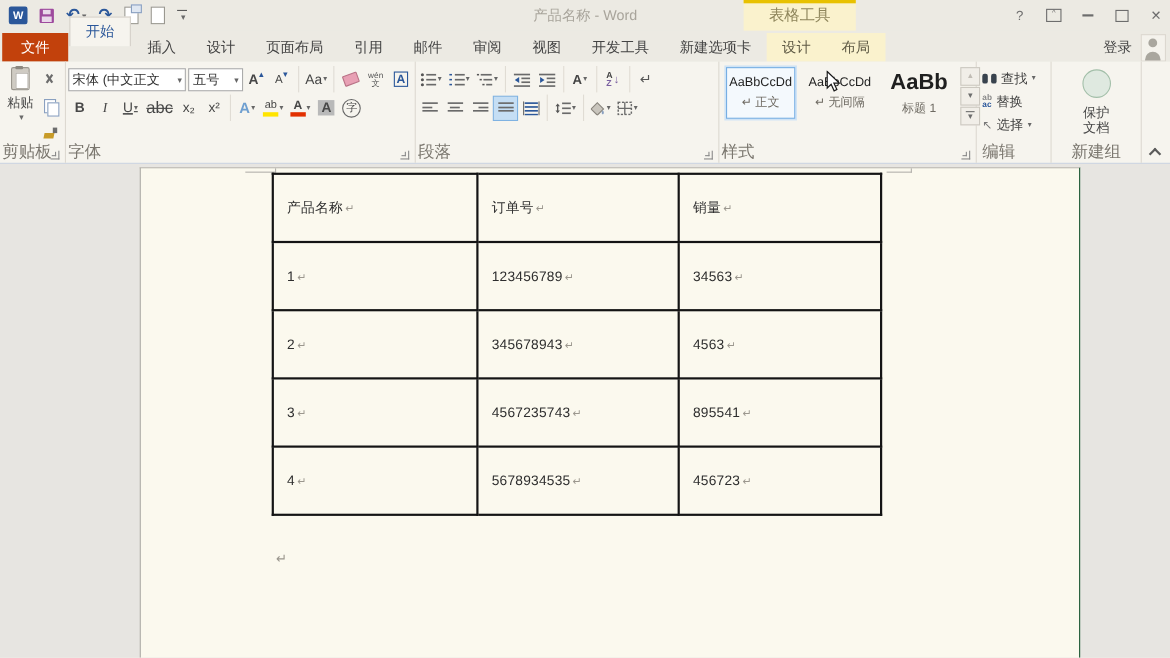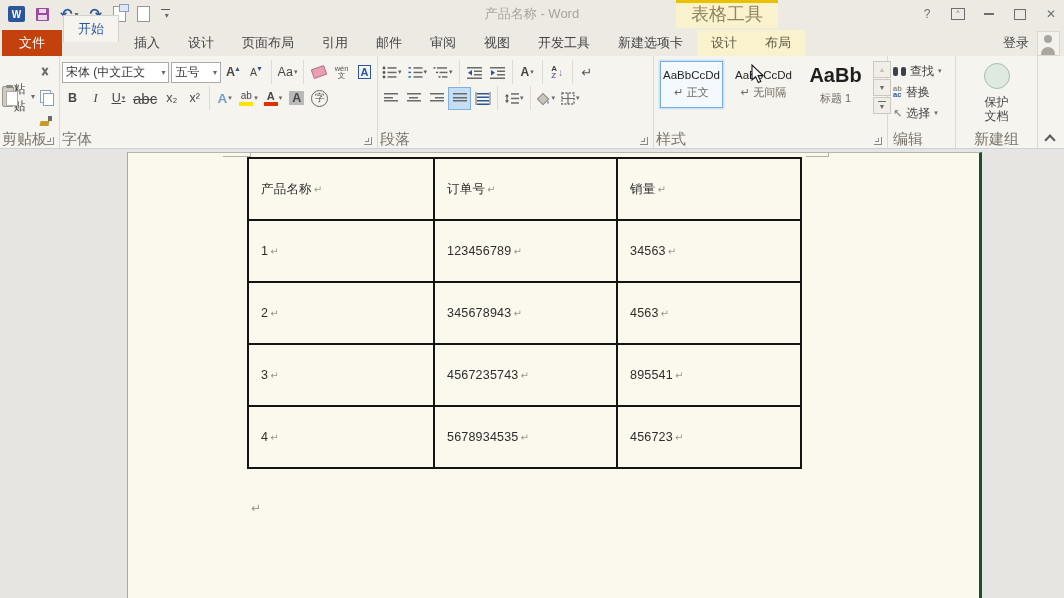--- a/index.html
+++ b/index.html
@@ -16,21 +16,21 @@
   .floppy:before{content:"";position:absolute;left:3px;top:1px;width:7px;height:4px;background:#e9d8ea}
   .floppy:after{content:"";position:absolute;left:2px;bottom:1px;width:9px;height:5px;background:#e9d8ea}
   .arrowglyph{color:#2b579a;font-size:15px;font-weight:700;line-height:14px}
   .ddsm{font-size:8px;color:#6a6a6a;margin-left:2px}
   .pageic{width:11px;height:14px;background:#fff;border:1px solid #9a9890;position:relative}
   .pageic.send:before{content:"";position:absolute;right:-4px;top:-3px;width:8px;height:6px;border:1px solid #8aa0c0;background:#dfe7f2}
   .qcustom{display:flex;flex-direction:column;align-items:center}
   .qcustom .bar{width:9px;height:0;border-top:1.6px solid #5a5a5a;margin-bottom:1px}
   .title{position:absolute;left:0;right:0;text-align:center;font-size:13px;color:#a8a49b;pointer-events:none}
   .ctxhdr{position:absolute;left:676px;top:0;width:102px;height:28px;background:#faf2cd;
-          display:flex;align-items:center;justify-content:center;font-size:18px;color:#8f865c}
+          display:flex;align-items:center;justify-content:center;font-size:14px;color:#8f865c}
   .ctxhdr .gold{position:absolute;left:0;top:0;right:0;height:3px;background:#e8c100}
   .winbtns{position:absolute;right:6px;top:0;height:28px;display:flex;align-items:center;gap:17px;color:#6d6d6d}
   .winbtns .wb{display:inline-flex;align-items:center;justify-content:center;width:14px;height:16px;font-size:12px}
   .ribdispbox{width:12px;height:10px;border:1px solid #6d6d6d;font-size:7px;line-height:8px;text-align:center;color:#6d6d6d}
   .maxbox{width:10px;height:9px;border:1px solid #6d6d6d}
   .minbar{width:10px;height:0;border-top:2px solid #6d6d6d}
   
   .tabrow{height:28px;display:flex;align-items:flex-end;background:#eceae3;font-size:13px;position:relative}
   .tab{padding:0 14px;line-height:26px;height:26px;color:#444;cursor:default;white-space:nowrap}
   .tab.file{background:#c2410c;color:#fff;padding:0 17px;margin-left:2px}
@@ -50,21 +50,21 @@
   .launch{position:absolute;right:3px;bottom:3px;width:7px;height:7px;border-right:1.3px solid #8a8a8a;border-bottom:1.3px solid #8a8a8a}
   .launch:before{content:"";position:absolute;right:2px;bottom:2px;width:3px;height:3px;border-right:1.3px solid #8a8a8a;border-bottom:1.3px solid #8a8a8a}
   .vsep{width:1px;align-self:center;height:24px;background:#e0dcd4;margin:0 2px}
   .sbtn{height:21px;min-width:17px;display:inline-flex;align-items:center;justify-content:center;font-size:12.5px;color:#474747;padding:0 2px;position:relative}
   .sbtn .dd{font-size:7px;color:#666;margin-left:1px}
   .sbtn.sel{background:#c5def4;outline:1px solid #7fb2e2}
   .fcol{display:flex;flex-direction:column;justify-content:flex-start}
   .frow{display:flex;align-items:center;gap:2px;margin:1px 0}
   
   .clip{width:60px}
-  .pastebtn{display:flex;align-items:center;width:33px;padding-top:2px}
+  .pastebtn{display:flex;flex-direction:column;align-items:center;width:33px;padding-top:2px}
   .clipic{width:15px;height:19px;background:#cfcbc3;border:1px solid #9a968e;border-radius:2px;position:relative}
   .clipic:before{content:"";position:absolute;left:3px;top:-2px;width:7px;height:3px;background:#8b877f;border-radius:1px}
   .clipic:after{content:"";position:absolute;left:3px;top:4px;width:10px;height:13px;background:#fff;border:1px solid #b0aca4}
   .pastebtn .plabel{font-size:12px;color:#474747;margin-top:3px}
   .minicol{display:flex;flex-direction:column;justify-content:flex-start;gap:3px;padding-top:3px}
   .scis{position:relative;width:13px;height:12px}
   .scis:before,.scis:after{content:"";position:absolute;left:5px;top:0;width:1.6px;height:9px;background:#6d6d6d}
   .scis:before{transform:rotate(35deg)}
   .scis:after{transform:rotate(-35deg)}
   .copyic{width:9px;height:11px;background:#fff;border:1px solid #8aa0c0;position:relative}
@@ -128,21 +128,21 @@
   
   .newg{width:82px;align-items:center}
   .newg .grp-body{flex-direction:column;align-items:flex-end}
   .protcirc{width:24px;height:24px;border-radius:50%;background:#dfe9e0;border:1px solid #a3bfa9;margin-top:4px}
   .protlbl{font-size:12px;color:#474747;text-align:center;line-height:14px;margin-top:6px}
   .collapse{position:absolute;right:10px;bottom:6px;width:9px;height:9px}
   .collapse:before{content:"";position:absolute;left:1px;top:3px;width:6px;height:6px;border-left:2px solid #5a5a5a;border-top:2px solid #5a5a5a;transform:rotate(45deg)}
   
   .docarea{position:absolute;top:149px;left:0;right:0;bottom:0;background:#e7e5e1}
   .page{position:absolute;left:127px;width:855px;top:3px;bottom:0;background:#fbf9ee;
-        border-left:1px solid #a9a7a2;border-right:3px solid #14532d;border-top:1px solid #b8b6b1;box-sizing:border-box}
+        border-left:1px solid #a9a7a2;border-right:1px solid #14532d;border-top:1px solid #b8b6b1;box-sizing:border-box}
   .tick{position:absolute;height:3px;border-bottom:1px solid #b3b1ac;border-right:1px solid #b3b1ac}
   .tick.t1{left:95px;top:0;width:27px}
   .tick.t2{left:678px;top:0;width:22px}
   table.doc{position:absolute;left:119px;top:4px;border-collapse:collapse;table-layout:fixed;width:553px}
   table.doc td{border:2px solid #141414;height:60px;vertical-align:middle;padding:0 0 0 12px;
                font-size:12.5px;color:#2e2e2e;letter-spacing:.2px}
   .cellmark,.pmark{color:#9b978e;font-size:10px;margin-left:2px}
   .pmark{position:absolute;left:121px;top:348px;font-size:12px}
   
   .cursor{position:absolute;left:751px;top:64px;z-index:99;pointer-events:none}

